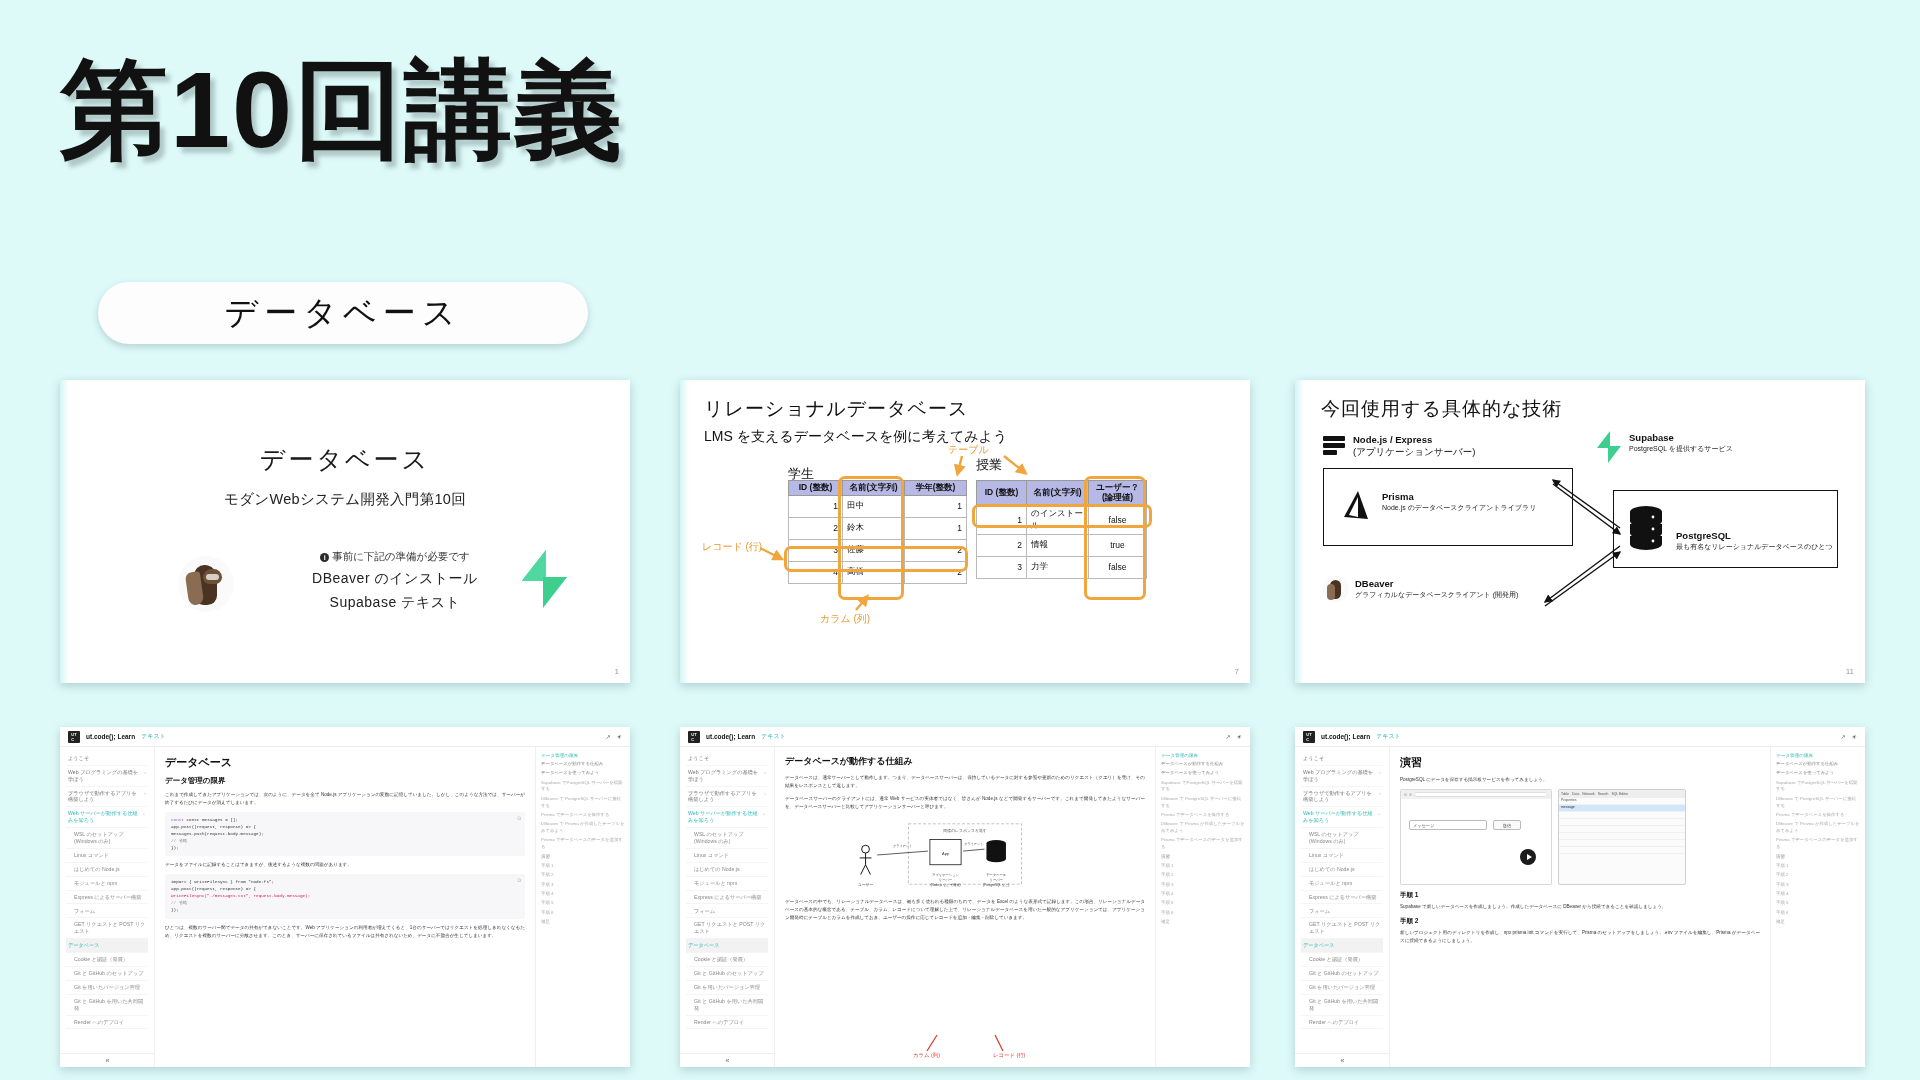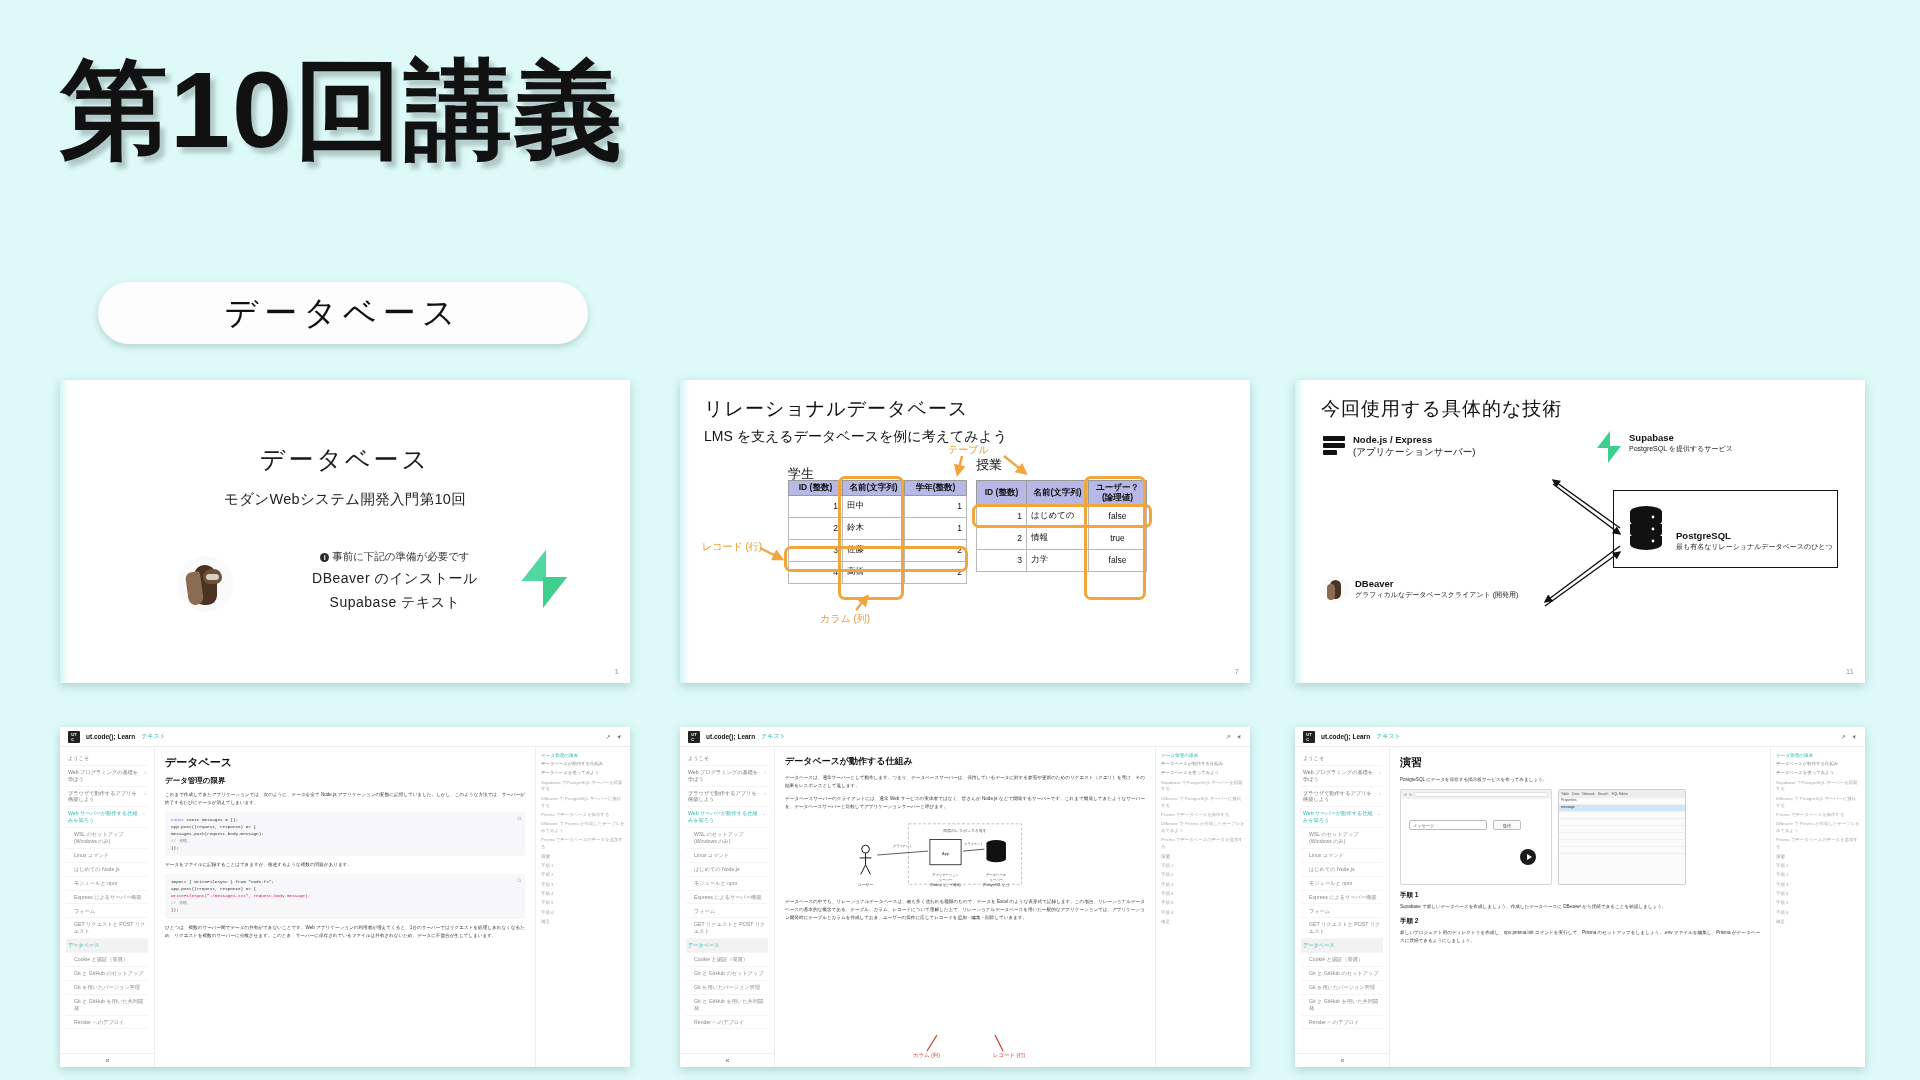--- a/index.html
+++ b/index.html
@@ -236,21 +236,21 @@
         <tr>
       <th style="width:50px">ID (整数)</th>
       <th style="width:62px">名前(文字列)</th>
       <th style="width:58px">
         <div>ユーザー？</div>
         <div>(論理値)</div>
       </th>
     </tr>
     <tr>
           <td class="num">1</td>
-          <td>はじめての</td>
+          <td>のインストール</td>
           <td class="ctr">false</td>
         </tr>
     <tr>
           <td class="num">2</td>
           <td>情報</td>
           <td class="ctr">true</td>
         </tr>
     <tr>
           <td class="num">3</td>
           <td>力学</td>
@@ -289,20 +289,32 @@
   <div class="node-ico">
       <span></span>
       <span></span>
       <span style="width:14px"></span>
     </div>
   <div style="position:absolute;left:58px;top:54px;">
     <div class="lbl-strong">Node.js / Express</div>
     <div class="lbl-strong" style="font-weight:400">(アプリケーションサーバー)</div>
   </div>
 
+  <div class="appbox">
+    <div class="prisma-ico">
+      <svg viewBox="0 0 34 38">
+          <path d="M6 28 L20 2 L30 30 Z" fill="#111"></path>
+          <path d="M11 26 L20 8 L20 28 Z" fill="#fff"></path>
+        </svg>
+    </div>
+    <div style="position:absolute;left:58px;top:22px;">
+      <div class="lbl-strong">Prisma</div>
+      <div class="lbl-small">Node.js のデータベースクライアントライブラリ</div>
+    </div>
+  </div>
 
   <div class="beaver2"></div>
   <div style="position:absolute;left:60px;top:198px;">
     <div class="lbl-strong">DBeaver</div>
     <div class="lbl-small">グラフィカルなデータベースクライアント (開発用)</div>
   </div>
 
   <div class="supa2">
     <svg viewBox="0 0 30 34">
         <path d="M17 1 L4 18 L15 18 L15 33 L28 16 L17 16 Z" fill="#3ecf8e"></path>

